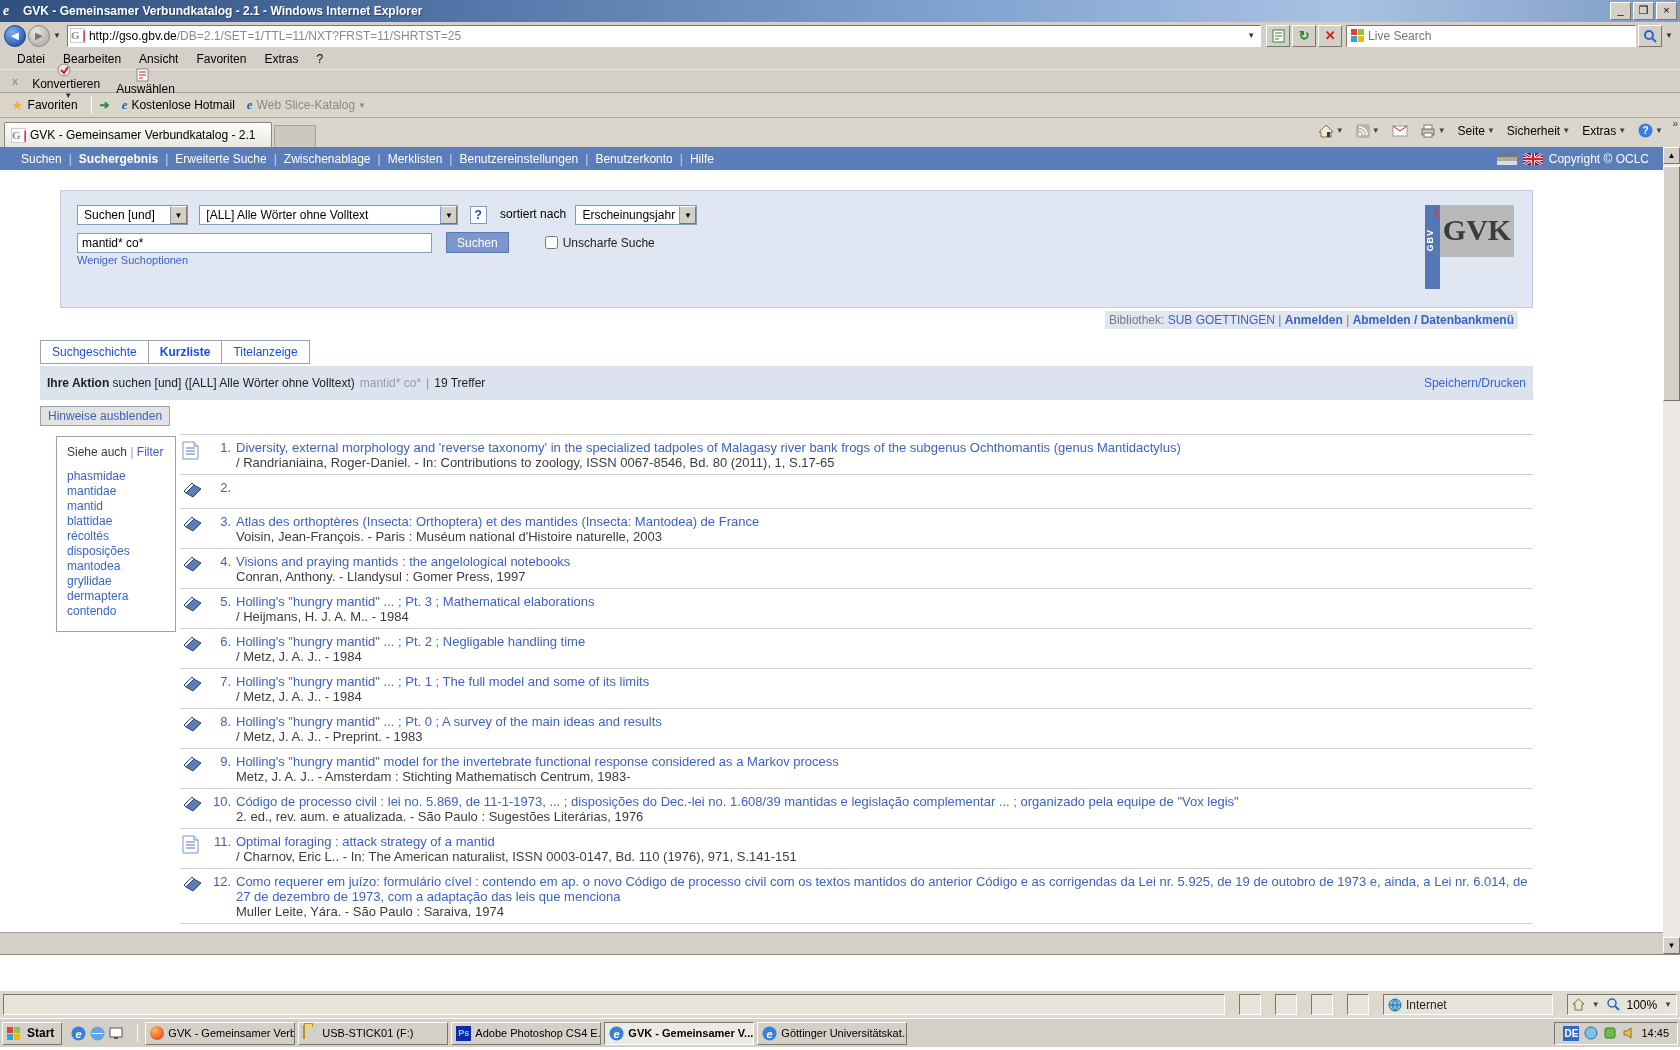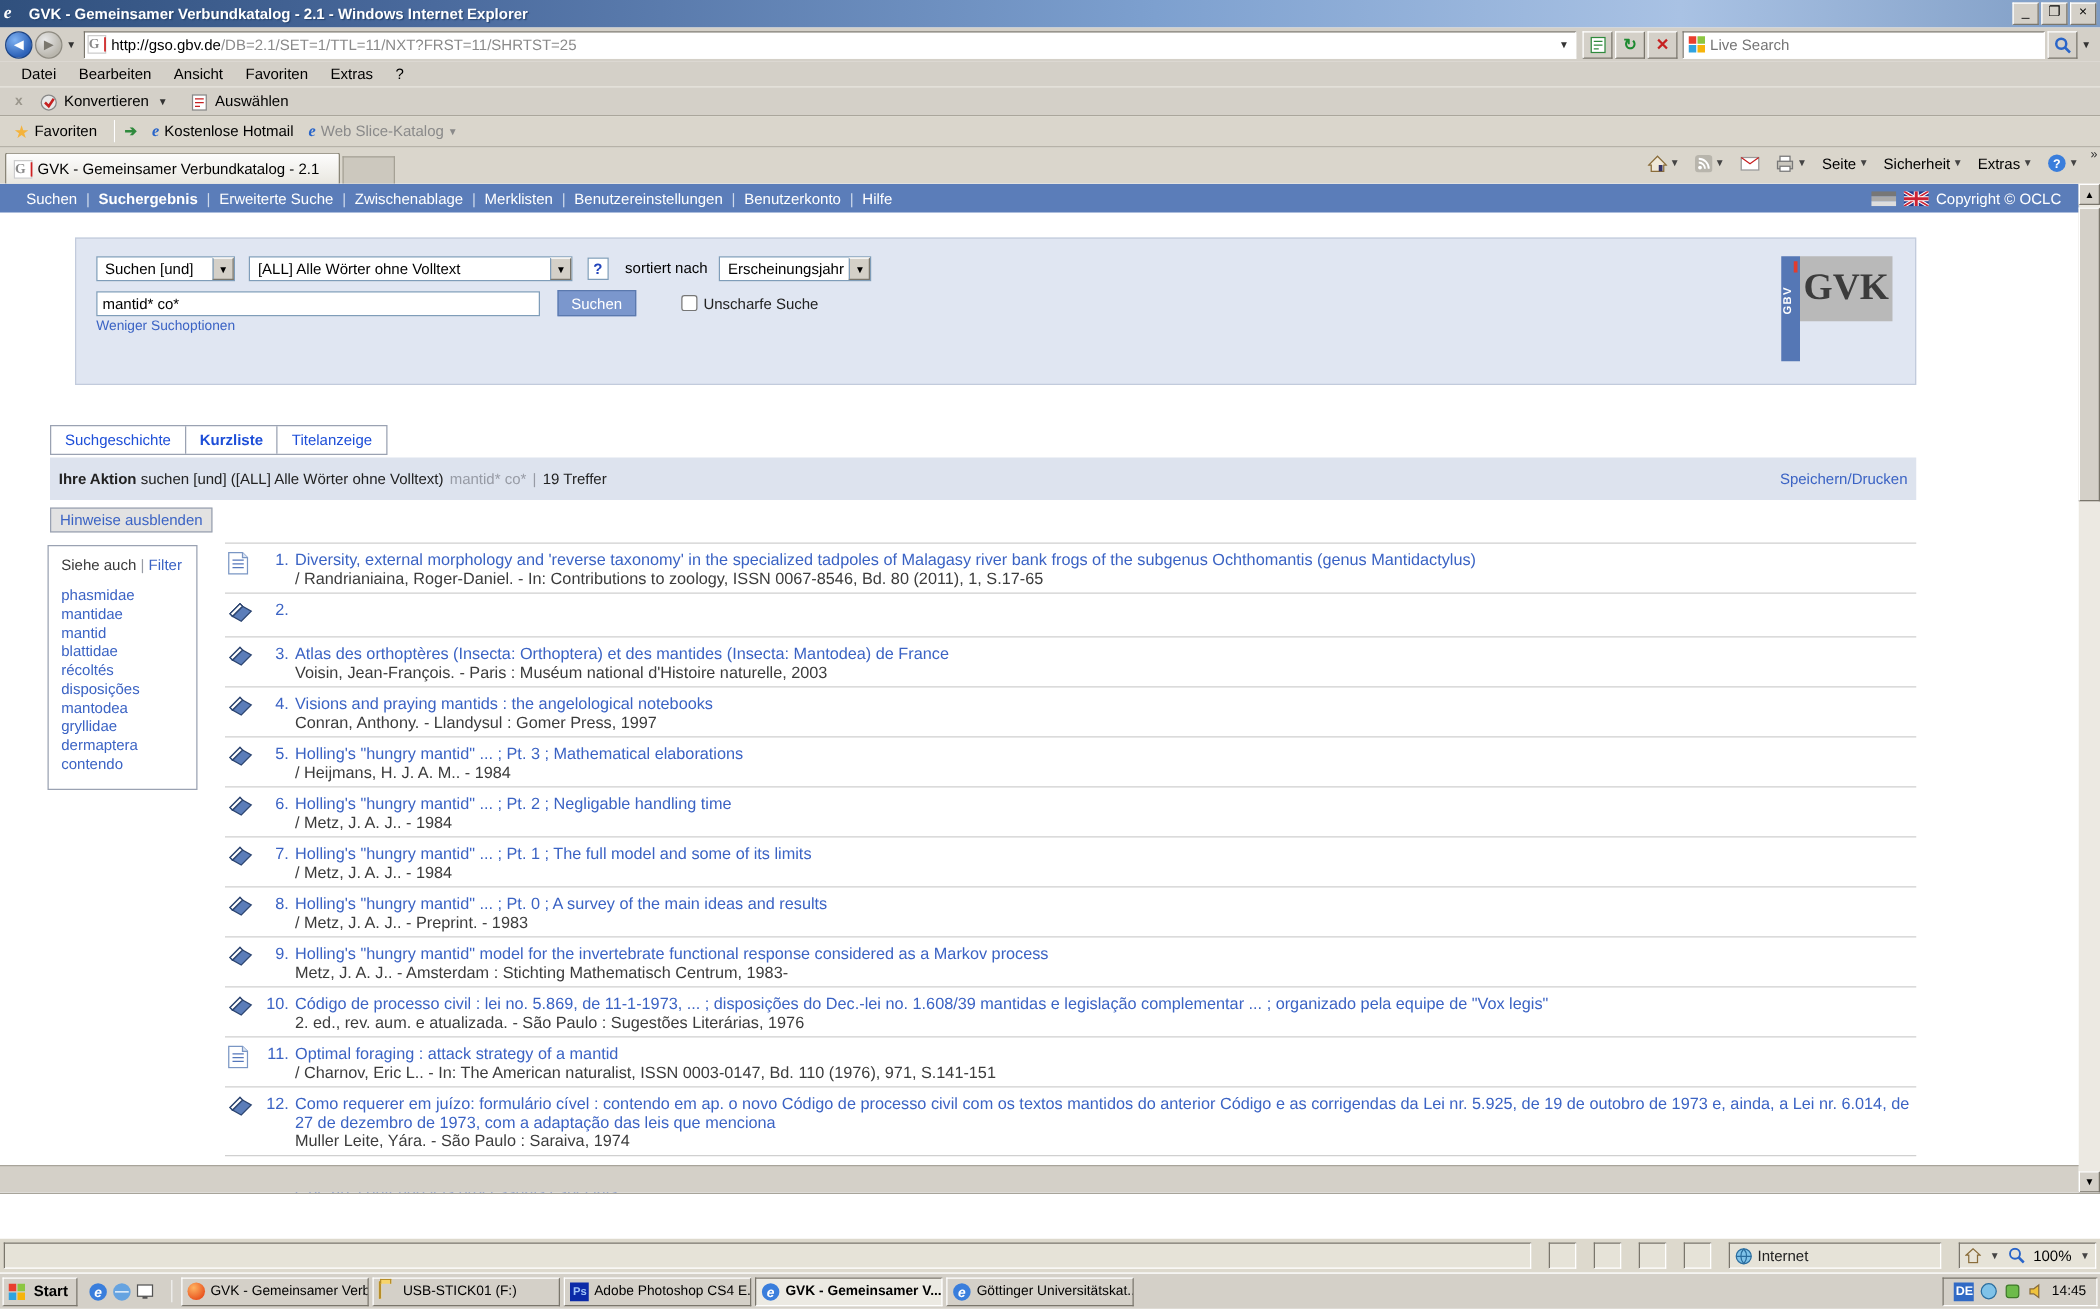--- a/index.html
+++ b/index.html
@@ -29,21 +29,21 @@
   .searchbox { width:290px; height:22px; background:#fff; display:flex; align-items:center; margin-left:4px; padding:0 4px; }
   .searchbox input { border:none; outline:none; flex:1; font-size:12px; color:#8a8a8a; font-family:"Liberation Sans",sans-serif; }
   .wf { width:13px; height:13px; display:inline-grid; grid-template-columns:6px 6px; grid-template-rows:6px 6px; gap:1px; margin-right:4px; }
   .wf i { display:block; }
 
   
   .menurow { height:21px; display:flex; align-items:center; padding-left:8px; border-bottom:1px solid #e8e5de; }
   .menuitem { font-size:12px; color:#000; padding:2px 9px; }
   .konvrow { height:23px; display:flex; align-items:center; padding-left:8px; border-bottom:1px solid #aaa69c; }
   .konvx { color:#9a968c; font-size:11px; font-weight:bold; padding:0 10px 0 4px; }
-  .konvitem { display:flex; align-items:center; font-size:12px; color:#000; padding:1px 4px; }
+  .konvitem { display:flex; align-items:center; font-size:12px; color:#000; padding:1px 4px;flex-direction:column; }
   .micon { width:15px; height:15px; margin-right:4px; display:inline-block; }
 
   
   .favbar { height:25px; display:flex; align-items:center; padding-left:6px; border-bottom:1px solid #aaa69c; background:#dad6cc; }
   .favbtn { display:flex; align-items:center; font-size:12px; padding:2px 8px 2px 4px; }
   .star { color:#f4b33c; font-size:14px; margin-right:4px; }
   .vsep { width:1px; height:18px; background:#aaa69c; border-right:1px solid #fff; margin:0 4px; }
   .eicon { font:italic bold 13px "Liberation Serif",serif; color:#2965c9; margin-right:4px; }
   .grayitem { color:#8a8a8a; }
 
@@ -95,21 +95,21 @@
   .rtab.active { font-weight:bold; }
 
   .actionbar { margin:2px 147px 0 40px; height:34px; background:#dde3ee; display:flex; align-items:center; font-size:12px; padding:0 7px; color:#222; }
   .actionbar .q { color:#979ba5; margin:0 5px; }
   .actionbar .pipe { color:#979ba5; margin-right:5px; }
   .saveprint { margin-left:auto; color:#3b63c4; text-decoration:none; }
 
   .hintsbtn { margin:6px 0 0 40px; display:inline-block; background:#e2e2e2; border:1px solid #9aa2b2; color:#3b63c4; font-size:12px; padding:2px 7px; }
 
   .contentrow { position:relative; margin-top:8px; }
-  .seealso { position:absolute; left:38px; top:2px; width:120px; border:1px solid #9aa2b2; background:#fff; padding:8px 0 12px 10px; font-size:12px; }
+  .seealso { position:absolute; left:56px; top:2px; width:120px; border:1px solid #9aa2b2; background:#fff; padding:8px 0 12px 10px; font-size:12px; }
   .seealso .hdr { color:#3a3a3a; margin-bottom:10px; }
   .seealso .hdr a { color:#3b63c4; text-decoration:none; }
   .seealso .hdr .pipe { color:#979ba5; }
   .seealso a.term { display:block; color:#3b63c4; text-decoration:none; line-height:15px; }
 
   .results { margin:0 147px 0 180px; border-top:1px solid #d0d0d0; }
   .rrow { display:flex; align-items:flex-start; padding:5px 0 4px 0; border-bottom:1px solid #d0d0d0; }
   .ricon { width:22px; margin:1px 6px 0 2px; flex:0 0 auto; }
   .rnum { width:26px; text-align:right; color:#3b63c4; font-size:13px; padding-right:5px; flex:0 0 auto; line-height:15px; }
   .rtext { flex:1; }
@@ -355,20 +355,26 @@
         </span>
     </div>
     <a class="weniger">Weniger Suchoptionen</a>
     <div class="gvklogo">
       <span class="gbvstrip">
           <i></i>
           <span>GBV</span>
         </span>
       <span class="gvkbox">GVK</span>
     </div>
+    <div class="libline">
+      <span>Bibliothek:</span>
+      <a>SUB GOETTINGEN</a> |
+      <a class="bold">Anmelden</a> |
+      <a class="bold">Abmelden / Datenbankmenü</a>
+    </div>
   </div>
 
   
   <div class="rtabs">
     <span class="rtab">Suchgeschichte</span>
     <span class="rtab active">Kurzliste</span>
     <span class="rtab">Titelanzeige</span>
   </div>
 
   

